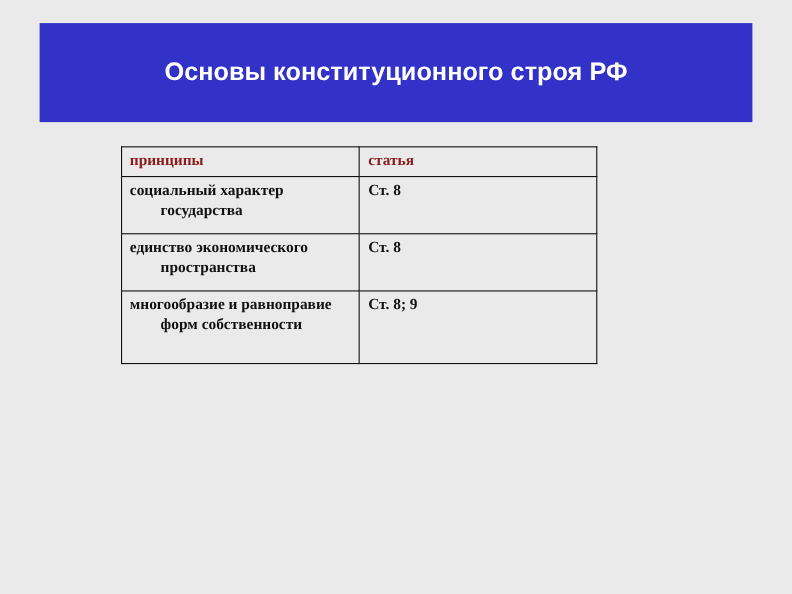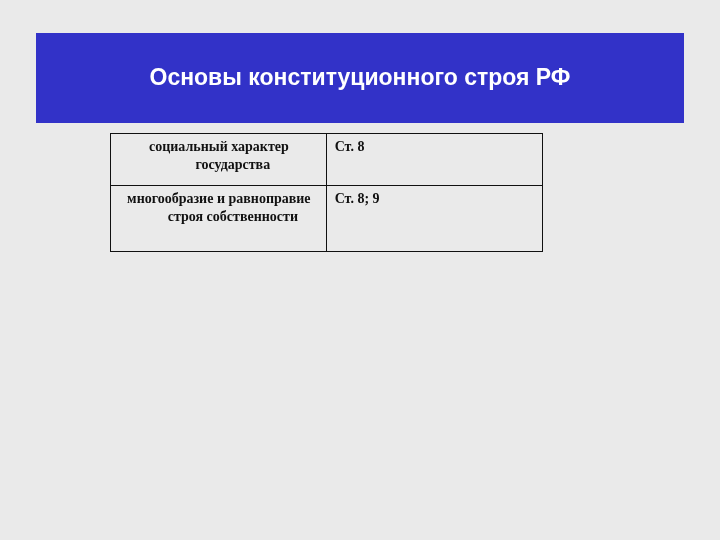--- a/index.html
+++ b/index.html
@@ -9,21 +9,21 @@
     body {
       width: 720px;
       height: 540px;
       background: #eaeaea;
       position: relative;
       overflow: hidden;
     }
     .banner {
       position: absolute;
       left: 36px;
-      top: 33px;
+      top: 21px;
       width: 648px;
       height: 90px;
       background: #3232c8;
       display: flex;
       align-items: center;
       justify-content: center;
     }
     .banner-title {
       color: #ffffff;
       font-family: "Liberation Sans", sans-serif;
@@ -58,44 +58,53 @@
     }
     table.principles tr.header-row td {
       color: #8b1a1a;
       height: 22px;
       padding-top: 4px;
     }
     .principle-text {
       display: block;
       padding-left: 28px;
       text-indent: -28px;
-      text-align: center;
     }
     tr.r1 td { height: 47px; }
     tr.r2 td { height: 47px; }
     tr.r3 td { height: 47px; }
     tr.r4 td { height: 61px; }
     tr.r5 td { height: 80px; }
     tr.r6 td { height: 47px; }
   </style>
 </head>
 <body>
 
 <div class="banner">
   <div class="banner-title">Основы конституционного строя РФ</div>
 </div>
 
 <table class="principles">
   <tbody>
+      <tr class="header-row">
+    <td class="col-principle">принципы</td>
+    <td class="col-article">статья</td>
+  </tr>
   <tr class="r1">
     <td class="col-principle">
           <span class="principle-text">социальный характер государства</span>
         </td>
     <td class="col-article">Ст. 8</td>
   </tr>
+  <tr class="r2">
+    <td class="col-principle">
+          <span class="principle-text">единство экономического пространства</span>
+        </td>
+    <td class="col-article">Ст. 8</td>
+  </tr>
   <tr class="r4">
     <td class="col-principle">
-          <span class="principle-text">многообразие и равноправие строя собственности</span>
+          <span class="principle-text">многообразие и равноправие форм собственности</span>
         </td>
     <td class="col-article">Ст. 8; 9</td>
   </tr>
 </tbody>
   </table>
 
 </body></html>

